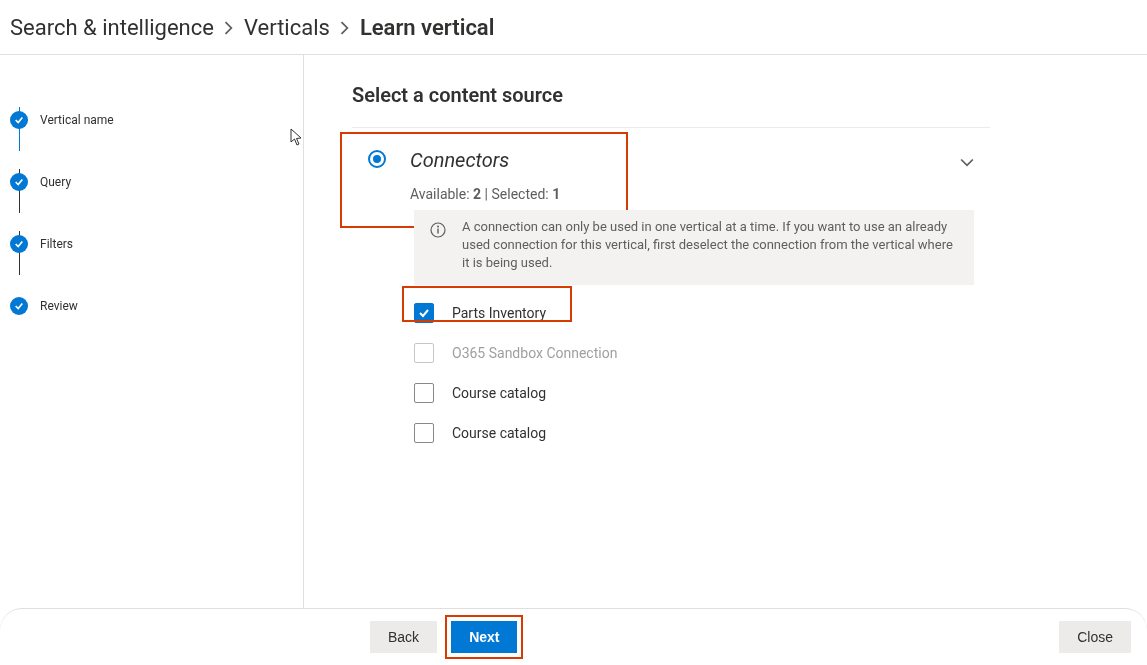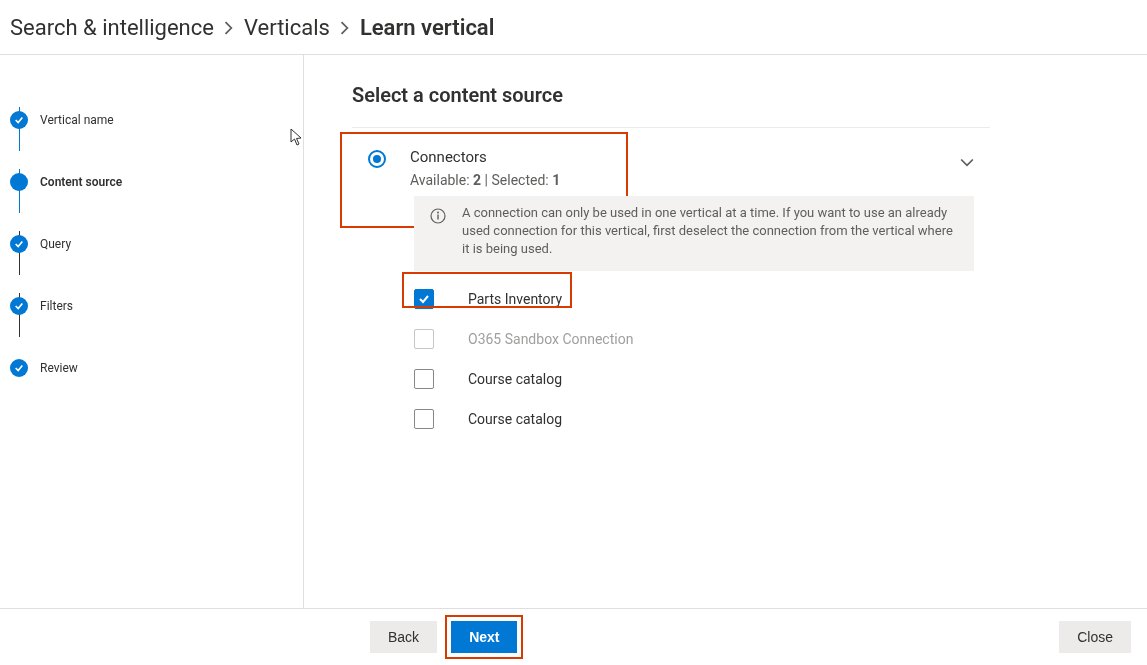--- a/index.html
+++ b/index.html
@@ -96,21 +96,21 @@
     position: relative;
   }
   .source-header .radio {
     width: 18px; height: 18px; border: 2px solid #0078d4;
     border-radius: 50%; margin-right: 24px; margin-top:2px;
     display: flex; align-items: center; justify-content: center;
     flex: 0 0 auto;
   }
   .source-header .radio .dot { width: 8px; height: 8px; border-radius: 50%; background: #0078d4; }
   .source-header .meta { flex: 1; }
-  .source-header .meta .name { font-size: 15px; margin-bottom: 6px; }
+  .source-header .meta .name { font-size: 20px; margin-bottom: 14px; font-style: italic; }
   .source-header .meta .sub { font-size: 14px; color: #605e5c; margin-bottom: 6px;}
   .source-header .meta .counts { font-size: 14px; color: #605e5c; }
   .source-header .chev { margin-left: 12px; margin-top: 8px; color: #605e5c; }
 
   .info-banner {
     background: #f3f2f1;
     padding: 8px 16px 12px 48px;
     position: relative;
     font-size: 13px;
     color: #605e5c;
@@ -133,21 +133,21 @@
   .conn-item .cb {
     width: 20px; height: 20px;
     border: 1px solid #8a8886;
     border-radius: 2px;
     display:flex; align-items:center; justify-content:center;
     flex: 0 0 auto;
   }
   .conn-item .cb.checked { background: #0078d4; border-color: #0078d4; }
   .conn-item .cb.checked svg { width: 12px; height: 12px; display:block;}
   .conn-item.disabled .cb { border-color: #c8c6c4; }
-  .conn-item .clabel { font-size: 14px; color: #323130; margin-left: 16px; }
+  .conn-item .clabel { font-size: 14px; color: #323130; }
   .conn-item.disabled .clabel { color: #a19f9d; }
   .ann-abs {
     position:absolute; border: 2px solid #d83b01;
     pointer-events:none;
   }
 
   
   .footer {
     position: absolute;
     left: 0; right: 0; bottom: 0;
@@ -199,25 +199,20 @@
       <div class="step link-active">
         <div class="bullet">
           <svg viewBox="0 0 12 12">
               <path d="M2 6 L5 9 L10 3" stroke="#fff" stroke-width="2" fill="none"></path>
             </svg>
         </div>
         <span class="label">Vertical name</span>
         <div class="line"></div>
       </div>
 
-      <div class="step active">
-        <div class="bullet"></div>
-        <span class="label">Content source</span>
-        <div class="line"></div>
-      </div>
 
       <div class="step">
         <div class="bullet">
           <svg viewBox="0 0 12 12">
               <path d="M2 6 L5 9 L10 3" stroke="#fff" stroke-width="2" fill="none"></path>
             </svg>
         </div>
         <span class="label">Query</span>
         <div class="line"></div>
       </div>
@@ -311,21 +306,21 @@
 
         <div class="conn-item">
           <div class="cb"></div>
           <span class="clabel">Course catalog</span>
         </div>
       </div>
     </div>
   </div>
 </div>
 
-<div class="footer" style="position:absolute;">
+<div class="footer" style="position:absolute;border-radius:22px;">
   <button class="btn secondary">Back</button>
   <div style="position:relative; margin-left:14px;">
     <div class="ann-abs" style="left:-6px; top:-6px; width:78px; height:44px;"></div>
     <button class="btn primary">Next</button>
   </div>
   <div class="spacer"></div>
   <button class="btn secondary">Close</button>
 </div>
 
 </body></html>

